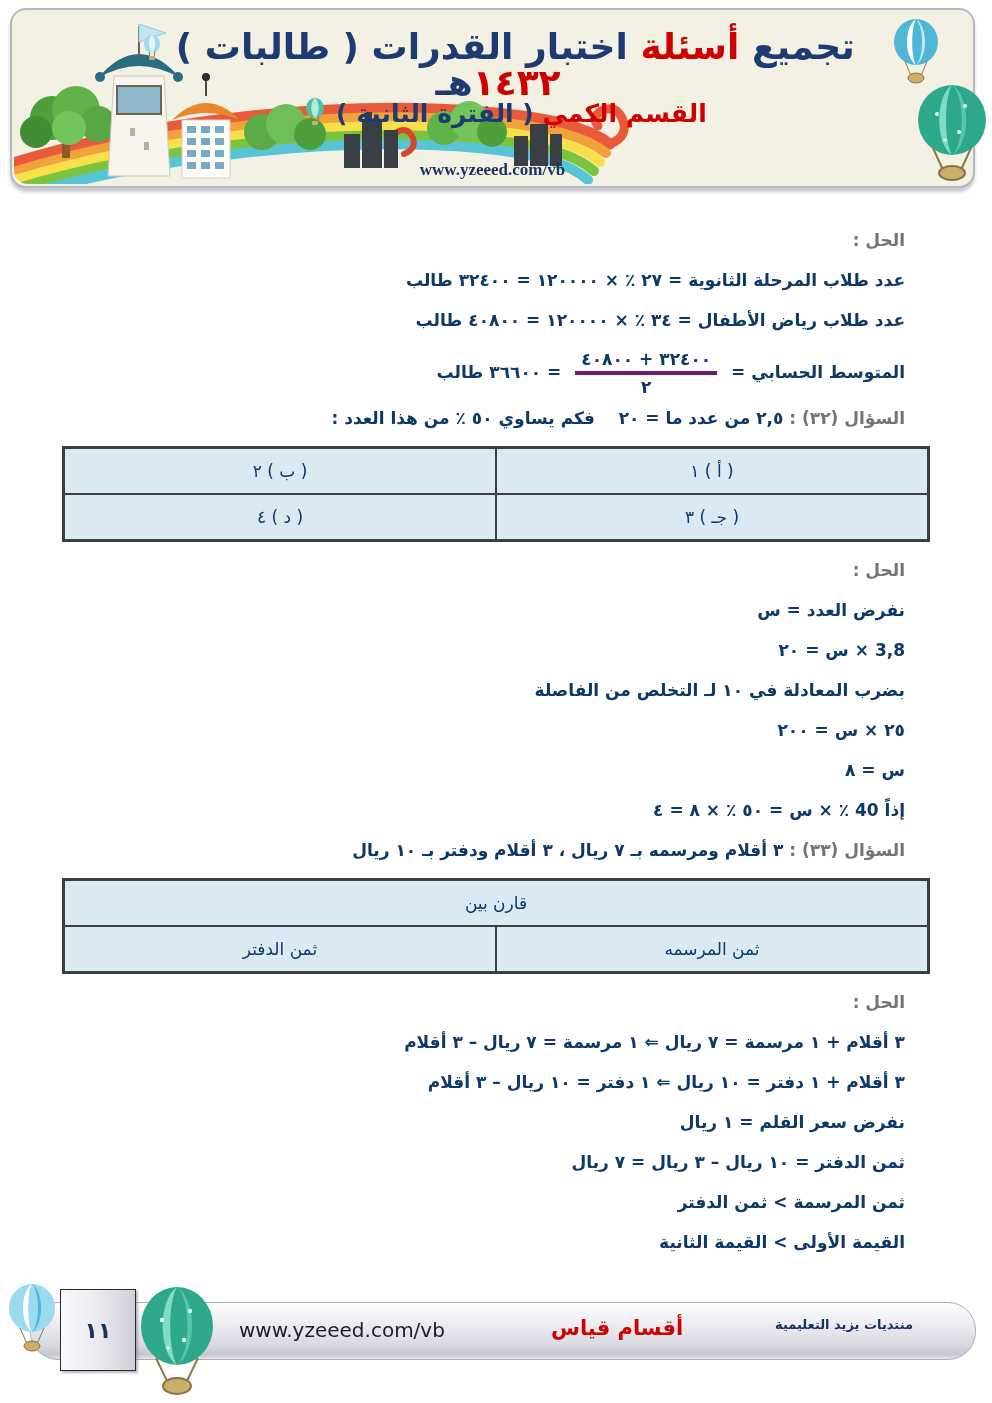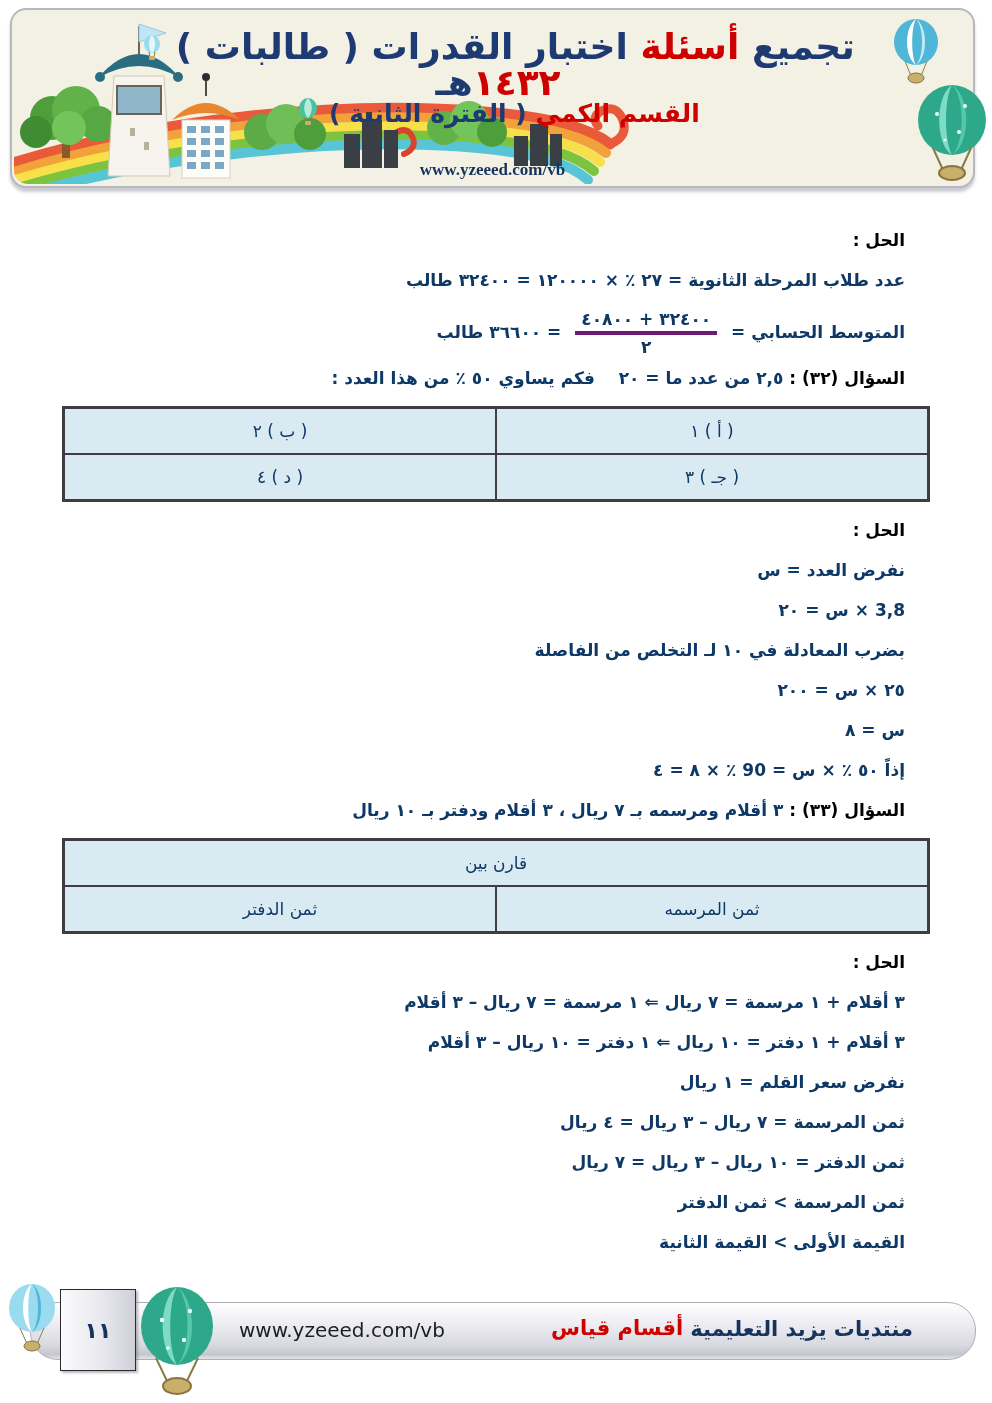--- a/index.html
+++ b/index.html
@@ -7,51 +7,51 @@
        font-family:"DejaVu Sans",sans-serif;}
 
   
   .banner{position:absolute;left:10px;top:8px;width:961px;height:176px;
           background:#f3f1e4;border:2px solid #b7b7bf;border-radius:16px;
           box-shadow:0 4px 3px rgba(140,140,155,.45);}
   .banner-art{position:absolute;left:2px;bottom:2px;width:625px;height:168px;
               border-bottom-left-radius:14px;overflow:hidden;}
   .banner-title{position:absolute;right:95px;top:20px;width:760px;text-align:center;
                 direction:rtl;font-weight:bold;font-size:36px;color:#1e3a72;line-height:34px;}
-  .banner-sub{position:absolute;right:185px;top:88px;width:580px;text-align:center;
+  .banner-sub{position:absolute;right:178px;top:88px;width:580px;text-align:center;
               direction:rtl;font-weight:bold;font-size:25px;color:#1e3a72;}
   .red{color:#cf0000;}
   .banner-url{position:absolute;left:0;right:0;bottom:6px;text-align:center;
               font-family:"Liberation Serif",serif;font-weight:bold;font-size:17px;color:#16335e;}
   .mini-balloon{display:inline-block;vertical-align:middle;margin:0 2px;}
 
   
   .abs{position:absolute;}
 
   
   .content{position:absolute;top:228px;left:0;right:0;direction:rtl;}
   .tline{margin:0 87px 16px 62px;line-height:24px;font-size:17px;font-weight:bold;
          color:#0e3866;text-align:right;}
-  .sol{color:#000000;}
+  .sol{color:#737373;}
   .frac-line{margin-bottom:8px;}
   .frac{display:inline-block;vertical-align:middle;text-align:center;margin:0 8px;line-height:22px;}
   .fnum{display:block;border-bottom:4px solid #701a75;padding:0 6px 1px;}
   .fden{display:block;padding-top:1px;}
 
   table.qtable{border-collapse:collapse;width:868px;margin:6px 62px 16px;direction:rtl;
                border:3px solid #3d3d42;}
   table.qtable td{border:2px solid #3d3d42;background:#d9eaf2;height:42px;
                   text-align:center;vertical-align:middle;
                   font-size:17px;font-weight:normal;color:#0e3866;width:50%;}
 
   
   .footer-bar{position:absolute;left:30px;top:1302px;width:944px;height:56px;border-radius:28px;
               background:linear-gradient(180deg,#ffffff 0%,#f0f0f5 30%,#d9d9e1 75%,#c6c6d0 92%,#e4e4ea 100%);
               border:1px solid #aeaeb8;}
-  .footer-site{position:absolute;right:62px;top:14px;font-size:21px;font-weight:bold;
+  .footer-site{position:absolute;right:62px;top:14px;font-size:13px;font-weight:bold;
                color:#16335e;direction:rtl;}
   .footer-section{position:absolute;left:520px;top:13px;font-size:21px;font-weight:bold;
                   color:#cf0000;direction:rtl;}
   .footer-url{position:absolute;left:208px;top:15px;font-size:20px;color:#1d1d28;}
   .page-box{position:absolute;left:60px;top:1289px;width:74px;height:80px;
             background:linear-gradient(90deg,#fbfbfd 0%,#e8e8ee 55%,#cfcfd8 100%);
             border:1px solid #2a2a2e;box-shadow:2px 2px 2px rgba(120,120,130,.5);
             display:flex;align-items:center;justify-content:center;}
   .page-num{font-size:22px;font-weight:bold;color:#16335e;}
 </style>
@@ -188,20 +188,21 @@
     <circle cx="30" cy="56" r="1.6" fill="#e8fff8"></circle>
   <line x1="18" y1="64" x2="28" y2="86" stroke="#8a7a4a" stroke-width="2"></line>
     <line x1="56" y1="64" x2="46" y2="86" stroke="#8a7a4a" stroke-width="2"></line>
   <ellipse cx="37" cy="89" rx="13" ry="7" fill="#c9b06a" stroke="#8a7340" stroke-width="2"></ellipse>
 </svg>
 
 <div class="content">
 
   <div class="tline sol">الحل :</div>
   <div class="tline">عدد طلاب المرحلة الثانوية = ٢٧ ٪ × ١٢٠٠٠٠ = ٣٢٤٠٠ طالب</div>
+  <div class="tline">عدد طلاب رياض الأطفال = ٣٤ ٪ × ١٢٠٠٠٠ = ٤٠٨٠٠ طالب</div>
 
   <div class="tline frac-line">
     <span>المتوسط الحسابي =</span>
     <span class="frac">
       <span class="fnum">٣٢٤٠٠ + ٤٠٨٠٠</span>
       <span class="fden">٢</span>
     </span>
     <span>= ٣٦٦٠٠ طالب</span>
   </div>
 
@@ -222,21 +223,21 @@
     </tr>
   </tbody>
     </table>
 
   <div class="tline sol">الحل :</div>
   <div class="tline">نفرض العدد = س</div>
   <div class="tline">3,8 × س = ٢٠</div>
   <div class="tline">بضرب المعادلة في ١٠ لـ التخلص من الفاصلة</div>
   <div class="tline">٢٥ × س = ٢٠٠</div>
   <div class="tline">س = ٨</div>
-  <div class="tline">إذاً ٥٠ ٪ × س = 90 ٪ × ٨ = ٤</div>
+  <div class="tline">إذاً 40 ٪ × س = ٥٠ ٪ × ٨ = ٤</div>
 
   <div class="tline">
     <span class="sol">السؤال (٣٣) :</span>
     <span>٣ أقلام ومرسمه بـ ٧ ريال ، ٣ أقلام ودفتر بـ ١٠ ريال</span>
   </div>
 
   <table class="qtable">
     <tbody>
         <tr>
       <td colspan="2">قارن بين</td>
@@ -245,21 +246,20 @@
       <td>ثمن المرسمه</td>
       <td>ثمن الدفتر</td>
     </tr>
   </tbody>
     </table>
 
   <div class="tline sol">الحل :</div>
   <div class="tline">٣ أقلام + ١ مرسمة = ٧ ريال ⇐ ١ مرسمة = ٧ ريال – ٣ أقلام</div>
   <div class="tline">٣ أقلام + ١ دفتر = ١٠ ريال ⇐ ١ دفتر = ١٠ ريال – ٣ أقلام</div>
   <div class="tline">نفرض سعر القلم = ١ ريال</div>
-  <div class="tline">ثمن المرسمة = ٧ ريال – ٣ ريال = ٤ ريال</div>
   <div class="tline">ثمن الدفتر = ١٠ ريال – ٣ ريال = ٧ ريال</div>
   <div class="tline">ثمن المرسمة &gt; ثمن الدفتر</div>
   <div class="tline">القيمة الأولى &gt; القيمة الثانية</div>
 </div>
 
 <div class="footer-bar">
   <div class="footer-site">منتديات يزيد التعليمية</div>
   <div class="footer-section">أقسام قياس</div>
   <div class="footer-url">www.yzeeed.com/vb</div>
 </div>

